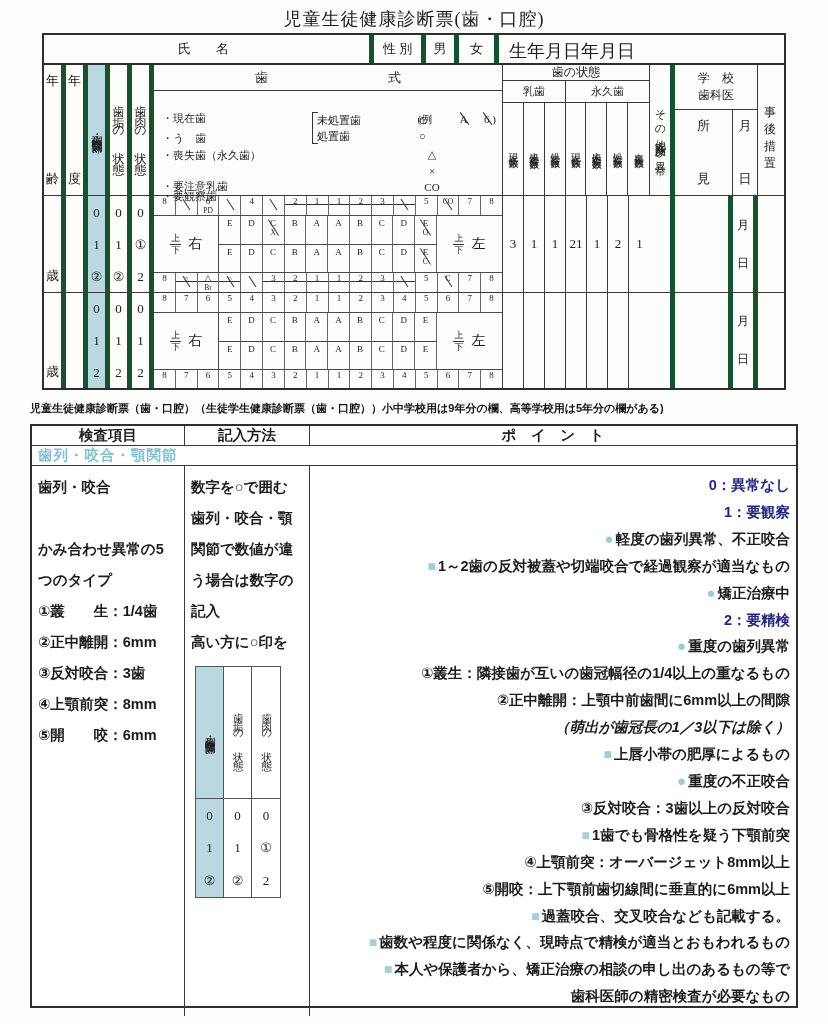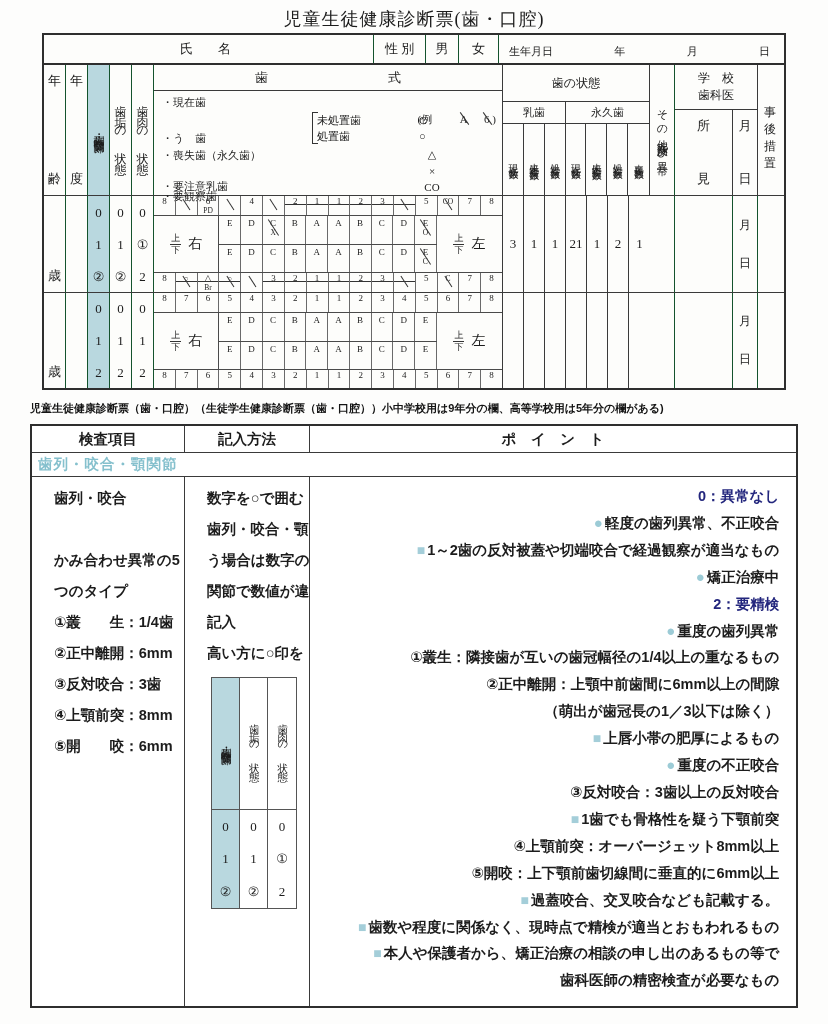--- a/index.html
+++ b/index.html
@@ -8,28 +8,28 @@
   .title{position:absolute;top:7px;left:0;width:100%;text-align:center;font-size:18px;font-weight:400;letter-spacing:1px;}
 
   
   .form{position:absolute;left:42px;top:33px;width:744px;height:357px;border:2px solid #2e2e2e;
         display:flex;flex-direction:column;background:#fdfdfb;box-sizing:border-box;}
   .form *{box-sizing:border-box;}
   .fr1{height:30px;display:flex;border-bottom:2px solid #2e2e2e;}
   .fr2{height:131px;display:flex;border-bottom:1px solid #3a3a3a;}
   .frow{height:97px;display:flex;border-bottom:1px solid #3a3a3a;}
   .frow:last-child{flex:1;border-bottom:none;}
-  .c{border-right:1px solid #14532d;display:flex;align-items:center;justify-content:center;position:relative;}
+  .c{border-right:5px solid #14532d;display:flex;align-items:center;justify-content:center;position:relative;}
   .c:last-child{border-right:none;}
   .w-age{width:22px}.w-fy{width:22px}.w-st{width:22px}.w-other{width:25px}.w-shoken{width:58px}.w-md{width:25px}.w-jigo{width:24px}
   .hl{background:#b9d8df;} .fs12{font-size:12px;}
   .r1-name{width:330px;font-size:13px;letter-spacing:6px;}
   .r1-sex{width:52px;font-size:13px;}
   .r1-m{width:33px;font-size:13px;} .r1-f{width:40px;font-size:13px;}
-  .r1-birth{flex:1;font-size:11px;display:flex;align-items:center;justify-content:space-between;padding:4px 14px 0 10px;}
+  .r1-birth{flex:1;font-size:18px;display:flex;align-items:center;justify-content:flex-start;padding:4px 14px 0 10px;}
   .topbot{display:flex;flex-direction:column;justify-content:space-between;align-items:center;height:100%;padding:7px 0;font-size:13px;}
   .vtext{writing-mode:vertical-rl;text-orientation:upright;margin:auto;line-height:1;}
   .v-al{font-size:11px;letter-spacing:1px;}
   .v-5c{font-size:12px;letter-spacing:11px;}
   .v-other{font-size:11px;letter-spacing:2px;}
   .v-jigo{font-size:12px;letter-spacing:17px;}
   .v-state{font-size:10px;letter-spacing:2px;margin:auto;}
   
   .shiki-h{width:349px;border-right:1px solid #3a3a3a;display:flex;flex-direction:column;}
   .shiki-title{height:26px;border-bottom:1px solid #3a3a3a;display:flex;align-items:center;justify-content:center;gap:120px;font-size:13px;}
@@ -39,21 +39,21 @@
   .lg-ex{position:absolute;left:236px;top:9px;white-space:pre;}
   .xslash{position:relative;display:inline-block;width:11px;text-align:center;}
   .xslash::before{content:"";position:absolute;left:50%;top:-2px;height:15px;width:1px;background:#333;transform:rotate(-35deg);}
   .bracket{position:absolute;left:158px;top:21px;border-left:1.2px solid #333;padding-left:4px;}
   .bracket::before,.bracket::after{content:"";position:absolute;left:0;width:5px;border-top:1.2px solid #333;}
   .bracket::before{top:0;} .bracket::after{bottom:0;}
   .b-line{position:relative;height:16px;line-height:16px;width:140px;}
   .b-line .bsym{position:absolute;left:102px;}
   
   .states-h{width:147px;border-right:1px solid #3a3a3a;display:flex;flex-direction:column;}
-  .st-title{height:37px;border-bottom:1px solid #3a3a3a;display:flex;align-items:center;justify-content:center;font-size:12px;}
+  .st-title{height:16px;border-bottom:1px solid #3a3a3a;display:flex;align-items:center;justify-content:center;font-size:12px;}
   .st-sub{height:22px;border-bottom:1px solid #3a3a3a;display:flex;}
   .st-sub .m{width:63px;border-right:1px solid #3a3a3a;display:flex;align-items:center;justify-content:center;font-size:11px;}
   .st-sub .p{flex:1;display:flex;align-items:center;justify-content:center;font-size:11px;}
   .st-labels{flex:1;display:flex;}
   .st-labels .sl{width:21px;border-right:1px solid #3a3a3a;display:flex;}
   .st-labels .sl:last-child{border-right:none;}
   
   .school{width:83px;border-right:1px solid #3a3a3a;display:flex;flex-direction:column;}
   .school-title{height:45px;border-bottom:1px solid #3a3a3a;display:flex;flex-direction:column;align-items:center;justify-content:center;font-size:12px;line-height:1.45;}
   .school-body{flex:1;display:flex;}
@@ -96,37 +96,37 @@
          display:flex;flex-direction:column;background:#fff;box-sizing:border-box;
          font-family:"Liberation Sans","DejaVu Sans",sans-serif;}
   .guide *{box-sizing:border-box;}
   .g-head{height:27px;display:flex;border-bottom:1px solid #3a3a3a;font-weight:700;font-size:14.5px;}
   .g-head .gh{display:flex;align-items:center;justify-content:center;border-right:1px solid #3a3a3a;}
   .g-head .gh:last-child{border-right:none;}
   .gc1{width:153px;} .gc2{width:125px;} .gc3{flex:1;}
   .g-section{height:24px;border-bottom:1px solid #3a3a3a;display:flex;align-items:center;padding-left:6px;
              color:#85c0cd;font-weight:700;font-size:14.5px;letter-spacing:1px;}
   .g-body{flex:1;display:flex;}
-  .g-c{border-right:1px solid #3a3a3a;padding:6px 22px;}
+  .g-c{border-right:1px solid #3a3a3a;padding:6px 6px;}
   .g-c:last-child{border-right:none;}
   .txt-line{font-size:14.5px;font-weight:700;line-height:31px;white-space:pre;min-height:31px;}
   .mini{width:86px;border:1.5px solid #555;margin:8px 0 0 4px;display:flex;height:232px;}
   .mt-col{width:28px;border-right:1px solid #555;display:flex;flex-direction:column;font-family:"Liberation Serif","DejaVu Serif",serif;}
   .mt-col:last-child{border-right:none;}
   .mt-h{height:132px;border-bottom:1px solid #555;display:flex;}
   .mt-h .vt{writing-mode:vertical-rl;text-orientation:upright;margin:auto;font-size:10.5px;line-height:1;letter-spacing:9px;}
   .mt-h.tight .vt{letter-spacing:1px;font-size:10.5px;}
   .mt-vals{flex:1;display:flex;flex-direction:column;justify-content:space-around;align-items:center;}
   .mt-v{font-size:13px;line-height:1;}
   .pl{font-size:14.5px;font-weight:700;line-height:26.9px;display:flex;align-items:baseline;white-space:pre;justify-content:flex-end;}
   .pl-num{color:#23267d;}
   .pl .blt{margin-right:2px;}
   .pl-dot .blt{color:#9ccbd6;font-size:15px;}
   .pl-sq{margin-left:26px;} .pl-sq .blt{color:#a4ced9;font-size:14px;}
-  .pl-paren{margin-left:98px;}
+  .pl-paren{margin-left:98px;font-style:italic;}
   .pl-cont{margin-left:20px;}
 </style>
 </head>
 <body>
 
 <div class="title">児童生徒健康診断票(歯・口腔)</div>
 
 <div class="form">
 
   <div class="fr1">
@@ -163,21 +163,21 @@
     </div>
     <div class="c w-st">
       <div class="vtext v-5c">歯肉の状態</div>
     </div>
     <div class="shiki-h">
       <div class="shiki-title">
         <span>歯</span>
         <span>式</span>
       </div>
       <div class="legend">
-        <div class="lg" style="top:4px">・現在歯</div>
+        <div class="lg" style="top:20px">・現在歯</div>
         <div class="lg-ex">
           <span>(例</span><span class="xslash" style="margin-left:26px">A</span><span class="xslash" style="margin-left:12px">6</span><span>)</span>
         </div>
         <div class="lg" style="top:40px">・う　歯</div>
         <div class="bracket">
           <div class="b-line"><span>未処置歯</span><span class="bsym">C</span></div>
           <div class="b-line"><span>処置歯</span><span class="bsym">○</span></div>
         </div>
         <div class="lg" style="top:57px">・喪失歯（永久歯）</div>
         <div class="lg-sym" style="top:57px">△</div>
@@ -733,22 +733,22 @@
         <div class="txt-line">①叢　　生：1/4歯</div>
         <div class="txt-line">②正中離開：6mm</div>
         <div class="txt-line">③反対咬合：3歯</div>
         <div class="txt-line">④上顎前突：8mm</div>
         <div class="txt-line">⑤開　　咬：6mm</div>
       </div>
     <div class="g-c gc2">
       <div>
           <div class="txt-line">数字を○で囲む</div>
           <div class="txt-line">歯列・咬合・顎</div>
+          <div class="txt-line">関節で数値が違</div>
           <div class="txt-line">う場合は数字の</div>
-          <div class="txt-line">関節で数値が違</div>
           <div class="txt-line">記入</div>
           <div class="txt-line">高い方に○印を</div>
         </div>
       <div class="mini">
           <div class="mt-col hl">
             <div class="mt-h tight">
               <div class="vt">歯列・咬合・顎関節</div>
             </div>
             <div class="mt-vals">
               <div class="mt-v">0</div>
@@ -773,20 +773,21 @@
             <div class="mt-vals">
               <div class="mt-v">0</div>
               <div class="mt-v">①</div>
               <div class="mt-v">2</div>
             </div>
           </div>
         </div>
     </div>
     <div class="g-c gc3">
         <div class="pl pl-num"><span>0：異常なし</span></div>
+        <div class="pl pl-num"><span>1：要観察</span></div>
         <div class="pl pl-dot"><span class="blt">●</span><span>軽度の歯列異常、不正咬合</span></div>
         <div class="pl pl-sq"><span class="blt">■</span><span>1～2歯の反対被蓋や切端咬合で経過観察が適当なもの</span></div>
         <div class="pl pl-dot"><span class="blt">●</span><span>矯正治療中</span></div>
         <div class="pl pl-num"><span>2：要精検</span></div>
         <div class="pl pl-dot"><span class="blt">●</span><span>重度の歯列異常</span></div>
         <div class="pl pl-plain"><span>①叢生：隣接歯が互いの歯冠幅径の1/4以上の重なるもの</span></div>
         <div class="pl pl-plain"><span>②正中離開：上顎中前歯間に6mm以上の間隙</span></div>
         <div class="pl pl-paren"><span>（萌出が歯冠長の1／3以下は除く）</span></div>
         <div class="pl pl-sq"><span class="blt">■</span><span>上唇小帯の肥厚によるもの</span></div>
         <div class="pl pl-dot"><span class="blt">●</span><span>重度の不正咬合</span></div>

